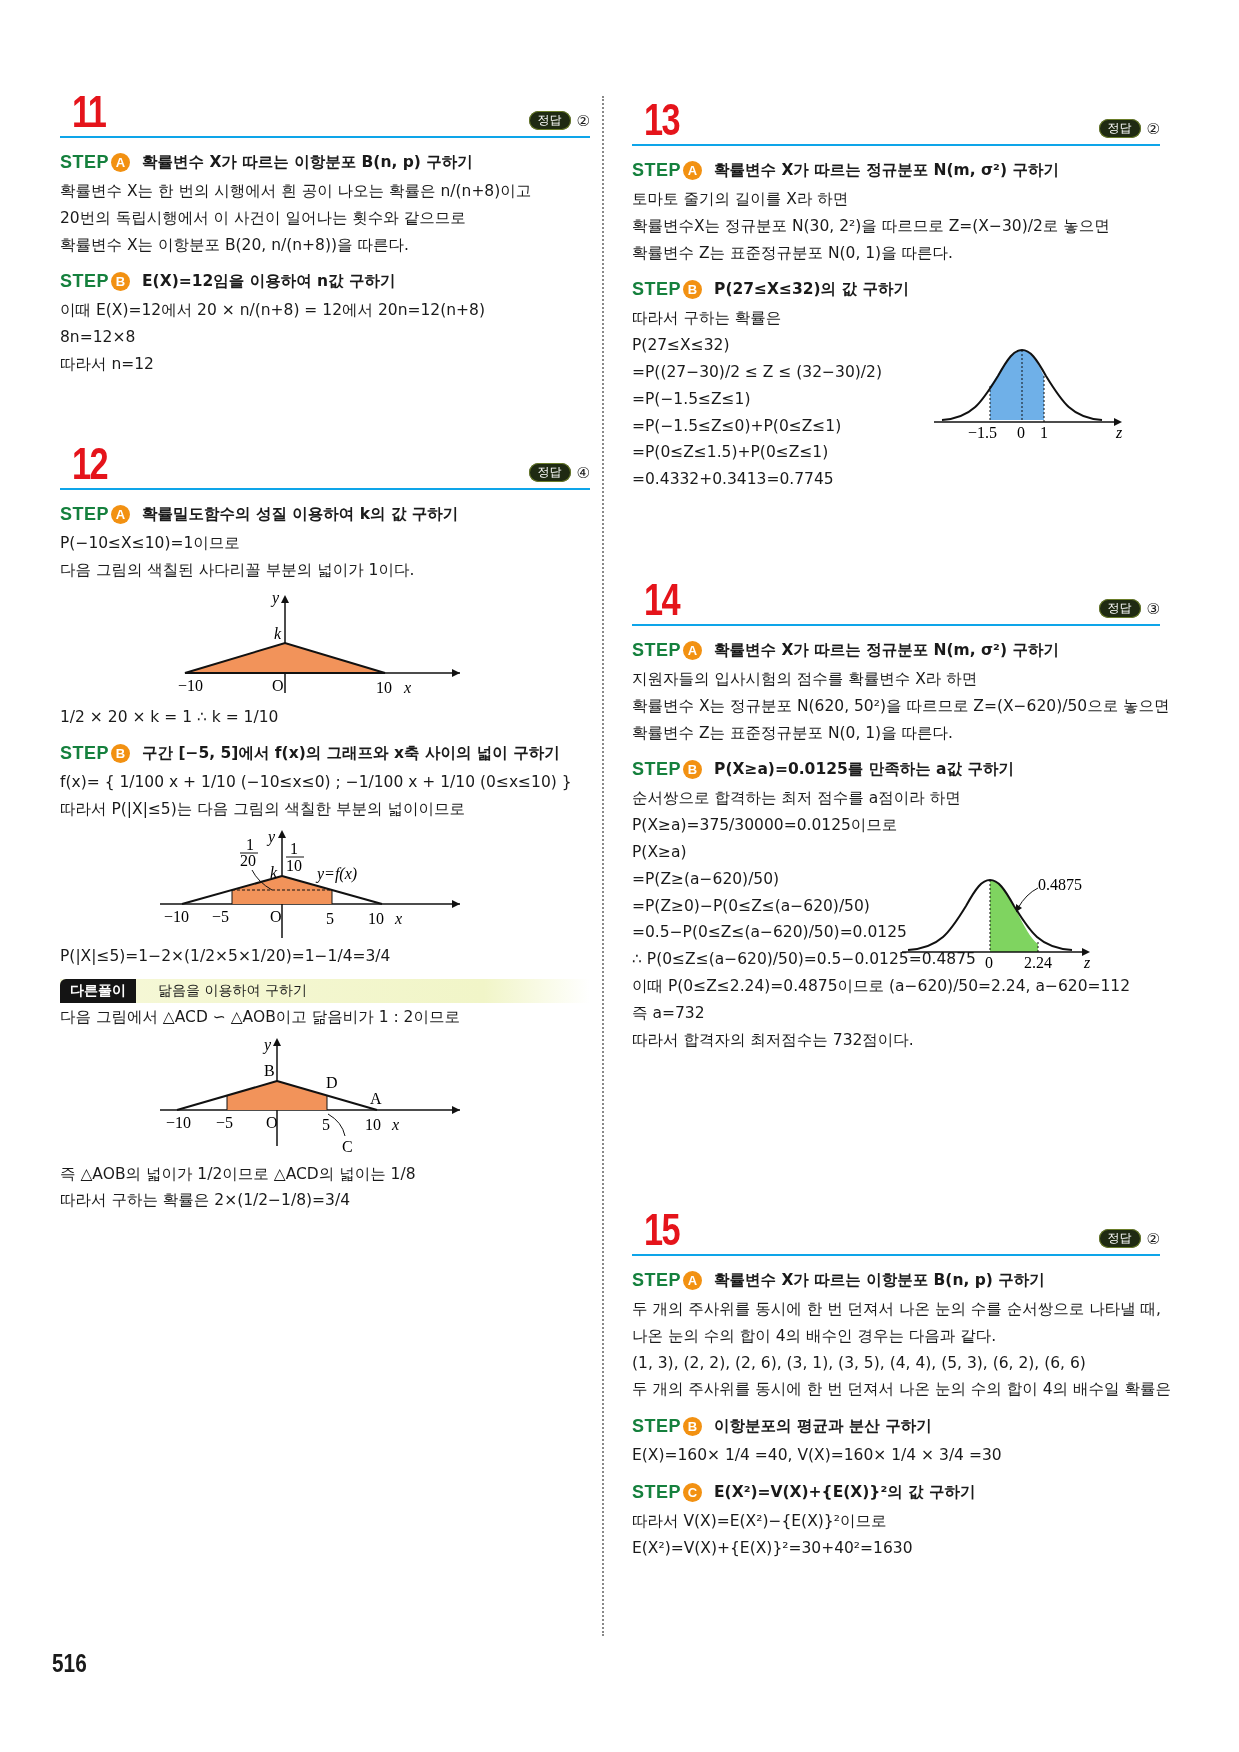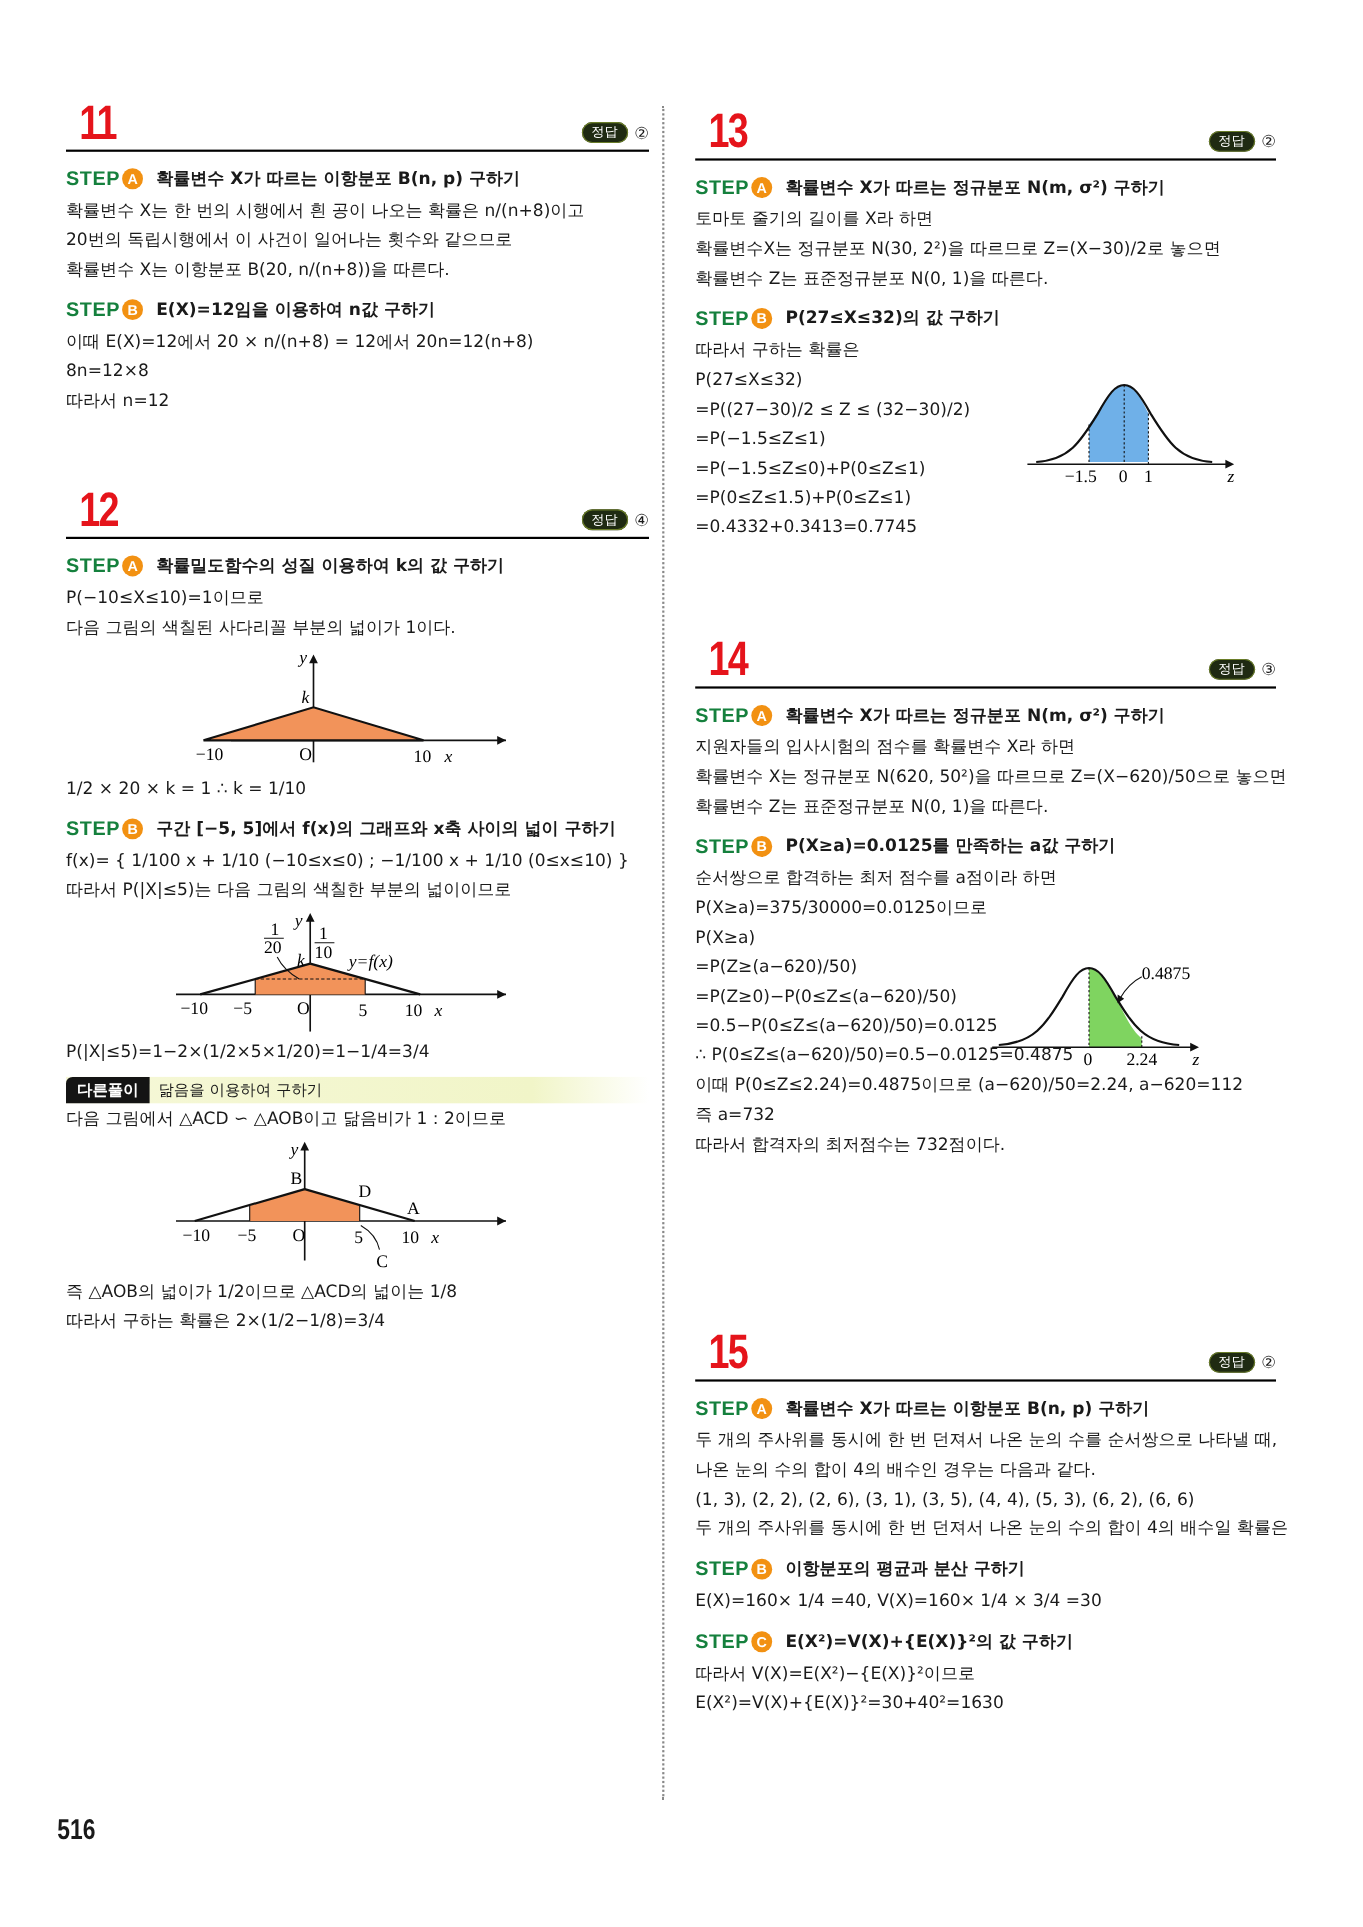--- a/index.html
+++ b/index.html
@@ -3,32 +3,32 @@
 <meta charset="utf-8">
 <style>
   * { box-sizing: border-box; margin: 0; padding: 0; }
   html, body { width: 1239px; height: 1752px; background: #ffffff; overflow: hidden; }
   body { position: relative; font-family: "DejaVu Sans", sans-serif; color: #1a1a1a; font-size: 15.5px; }
   .col { position: absolute; top: 0; }
   .col-left { left: 60px; width: 530px; }
   .col-right { left: 632px; width: 528px; }
   .divider { position: absolute; left: 602px; top: 96px; width: 0; height: 1540px; border-left: 2px dotted #888; }
   .problem { position: absolute; left: 0; width: 100%; }
-  .ph { position: relative; height: 50px; border-bottom: 2px solid #000000; }
+  .ph { position: relative; height: 50px; border-bottom: 2px solid #0ea5e9; }
   .pnum { position: absolute; left: 12px; bottom: 2px; font-family: "Liberation Sans", sans-serif; font-weight: bold; font-size: 44px; color: #e5141b; letter-spacing: -2px; transform: scaleX(0.78); transform-origin: left bottom; line-height: 1; }
   .ans { position: absolute; right: 0; bottom: 6px; display: flex; align-items: center; gap: 6px; }
   .ans-badge { background: #1f2a12; color: #fff; border-radius: 10px; padding: 1px 9px; font-size: 12px; box-shadow: 0 0 0 1px #6a7d28 inset; }
   .ans-num { font-size: 15px; }
   .step { display: flex; align-items: center; margin-top: 14px; margin-bottom: 6px; font-weight: bold; font-size: 15.5px; }
   .step-label { font-family: "Liberation Sans", sans-serif; color: #15803d; font-weight: bold; font-size: 18px; letter-spacing: 0.5px; margin-right: 2px; }
   .step-circle { display: inline-flex; align-items: center; justify-content: center; width: 19px; height: 19px; border-radius: 50%; background: #f29112; color: #fff; font-family: "Liberation Sans", sans-serif; font-weight: bold; font-size: 13px; margin-right: 12px; }
   .line { line-height: 1.6; margin: 2px 0; white-space: nowrap; }
   .alt-banner { display: flex; align-items: center; height: 24px; margin-top: 10px; background: linear-gradient(90deg, #f6f8d8 0%, #f1f5c8 80%, #ffffff 100%); }
   .alt-tag { background: #141414; color: #fff; font-size: 14px; padding: 3px 10px; border-radius: 6px 0 0 0; font-weight: bold; height: 24px; display: flex; align-items: center; }
-  .alt-title { margin-left: 8px; font-size: 14px; }
+  .alt-title { margin-left: 22px; font-size: 14px; }
   .fig { position: relative; margin: 6px 0; }
   .fig svg { display: block; }
   .page-num { position: absolute; left: 52px; top: 1648px; font-family: "Liberation Sans", sans-serif; font-weight: bold; font-size: 26px; transform: scaleX(0.8); transform-origin: left; }
   .svg-text { font-family: "Liberation Serif", serif; font-size: 16px; }
   .svg-it { font-family: "Liberation Serif", serif; font-style: italic; font-size: 16px; }
 </style>
 </head>
 <body>
 
 <div class="divider"></div>

